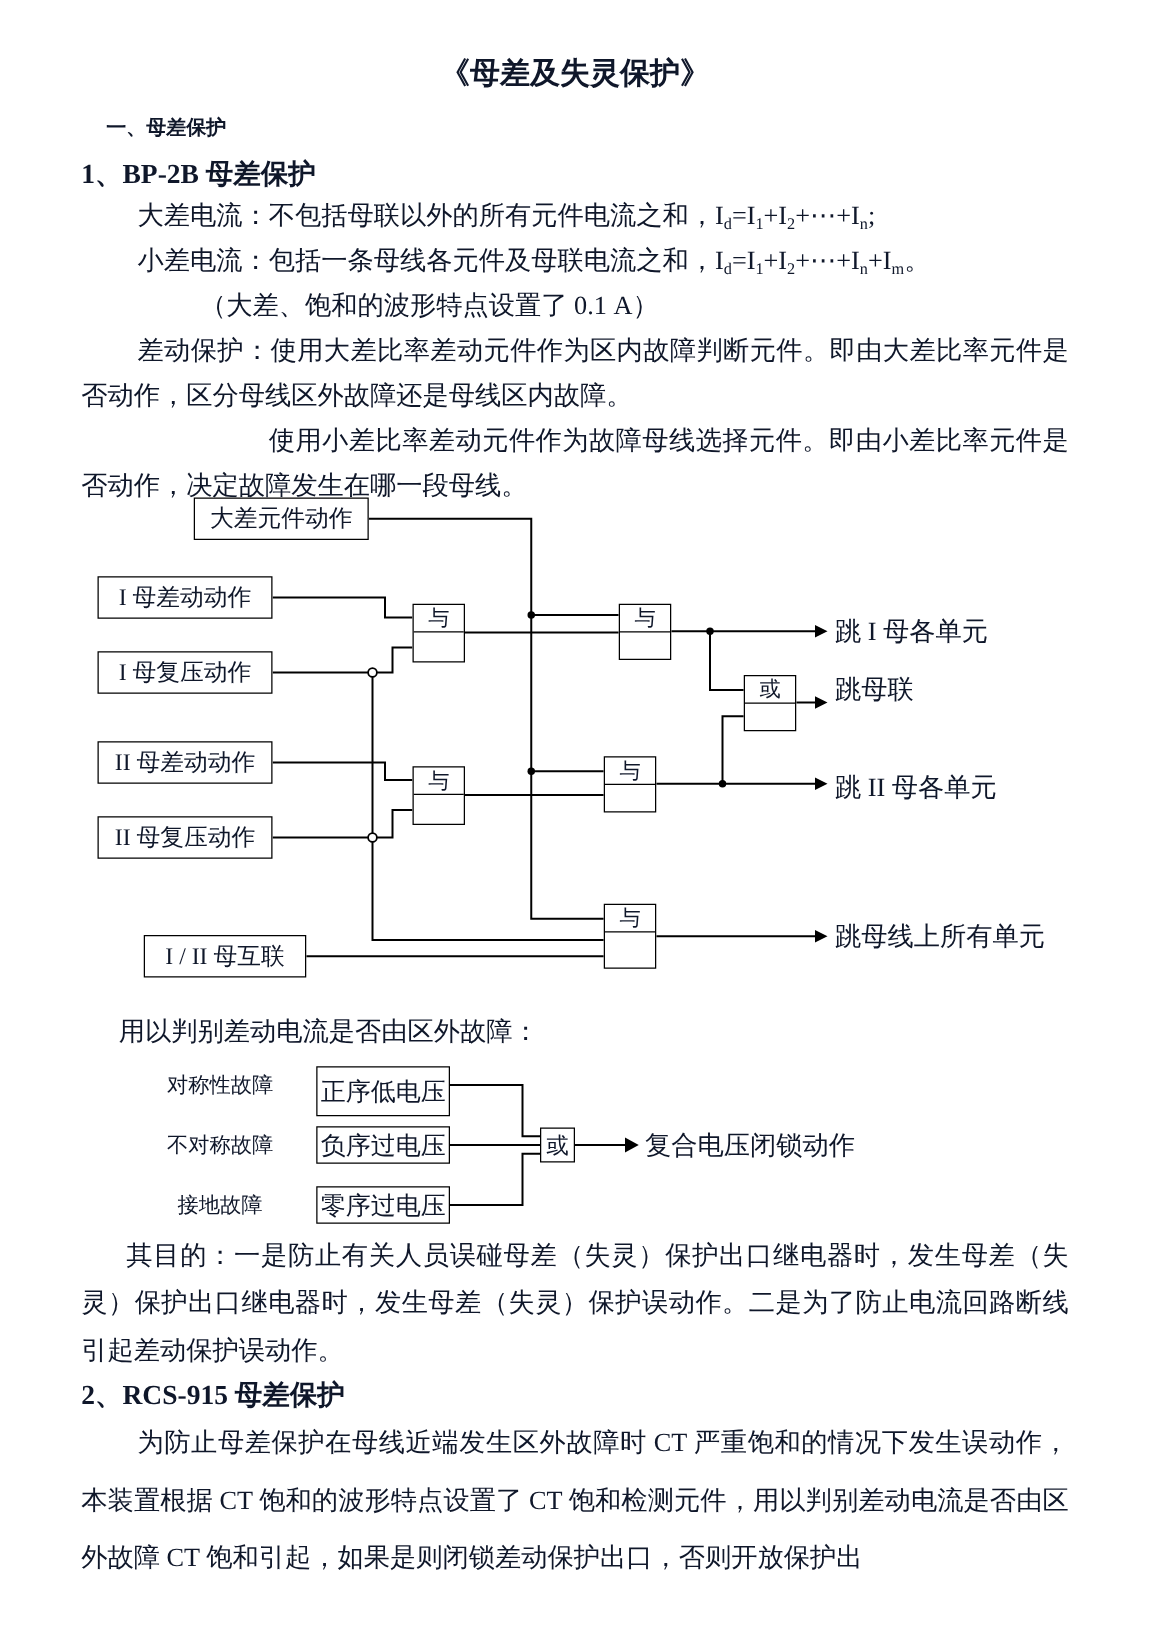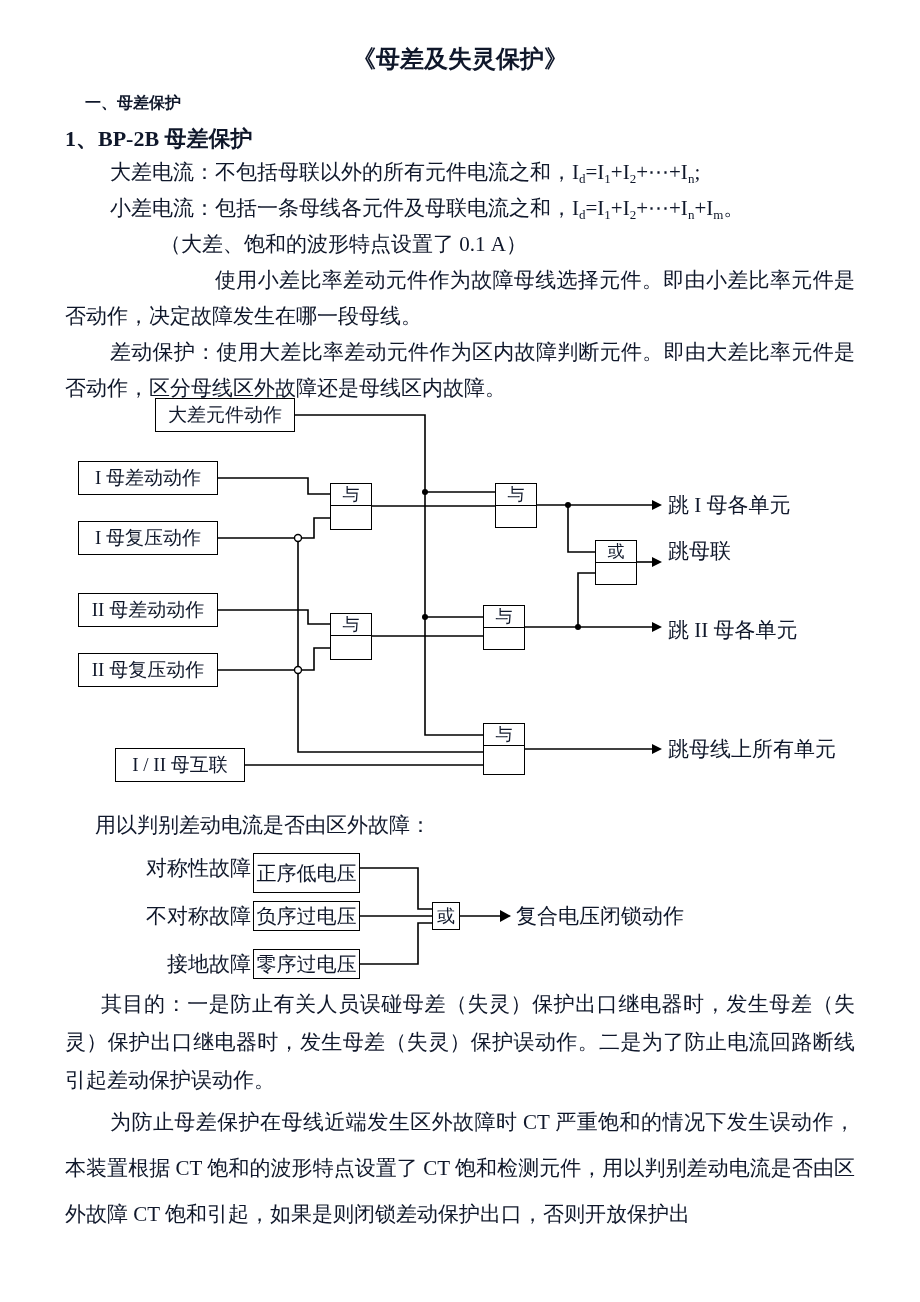--- a/index.html
+++ b/index.html
@@ -35,36 +35,36 @@
   .gate { position:absolute; border:1.5px solid #000; background:#fff; }
   .gate-label {
     display:block; width:100%; text-align:center; font-size:17px;
     line-height:20px; padding-top:1px; border-bottom:1.5px solid #000;
   }
   .orbox {
     position:absolute; border:1.5px solid #000; background:#fff;
     display:flex; align-items:center; justify-content:center; font-size:18px;
   }
   .dlabel { position:absolute; transform:translateY(-50%); font-size:21px; white-space:nowrap; }
-  .rlabel { position:absolute; width:150px; text-align:right; transform:translateY(-50%); font-size:21px; white-space:nowrap; }
+  .rlabel { position:absolute; width:150px; text-align:center; transform:translateY(-50%); font-size:17px; white-space:nowrap; }
 </style>
 </head>
 <body>
 
 <div class="page">
 
   <h1 class="doc-title">《母差及失灵保护》</h1>
   <h2 class="h-sec">一、母差保护</h2>
   <h3 class="h-sub">1、BP-2B 母差保护</h3>
 
   <p class="body ind-45"><span>大差电流：不包括母联以外的所有元件电流之和，I</span><sub>d</sub><span>=I</span><sub>1</sub><span>+I</span><sub>2</sub><span>+⋯+I</span><sub>n</sub><span>;</span></p>
   <p class="body ind-45"><span>小差电流：包括一条母线各元件及母联电流之和，I</span><sub>d</sub><span>=I</span><sub>1</sub><span>+I</span><sub>2</sub><span>+⋯+I</span><sub>n</sub><span>+I</span><sub>m</sub><span>。</span></p>
   <p class="body ind-95">（大差、饱和的波形特点设置了 0.1 A）</p>
+  <p class="body just ind-45">差动保护：使用大差比率差动元件作为区内故障判断元件。即由大差比率元件是否动作，区分母线区外故障还是母线区内故障。</p>
   <p class="body just ind-150">使用小差比率差动元件作为故障母线选择元件。即由小差比率元件是否动作，决定故障发生在哪一段母线。</p>
-  <p class="body just ind-45">差动保护：使用大差比率差动元件作为区内故障判断元件。即由大差比率元件是否动作，区分母线区外故障还是母线区内故障。</p>
 
   <div class="diagram1">
     <svg class="wires" width="920" height="395" viewBox="0 0 920 395">
       <g stroke="#000" stroke-width="1.6" fill="none">
         <polyline points="295,17 425,17 425,337 483,337"></polyline>
         <polyline points="425,94 495,94"></polyline>
         <polyline points="425,219 483,219"></polyline>
         <polyline points="218,80 308,80 308,96 330,96"></polyline>
         <polyline points="218,140 314,140 314,120 330,120"></polyline>
         <polyline points="298,140 298,354 483,354"></polyline>
@@ -151,16 +151,17 @@
     <div class="dbox" style="left:253px;top:58px;width:107px;height:30px;font-size:20px">负序过电压</div>
     <div class="dbox" style="left:253px;top:106px;width:107px;height:30px;font-size:20px">零序过电压</div>
 
     <div class="orbox" style="left:432px;top:59px;width:28px;height:28px">或</div>
 
     <div class="dlabel" style="left:516px;top:73px">复合电压闭锁动作</div>
   </div>
 
   <p class="body just purpose ind-36">其目的：一是防止有关人员误碰母差（失灵）保护出口继电器时，发生母差（失灵）保护出口继电器时，发生母差（失灵）保护误动作。二是为了防止电流回路断线引起差动保护误动作。</p>
 
+  <h3 class="h-sub2">2、RCS-915 母差保护</h3>
 
   <p class="body just rcs ind-45">为防止母差保护在母线近端发生区外故障时 CT 严重饱和的情况下发生误动作，本装置根据 CT 饱和的波形特点设置了 CT 饱和检测元件，用以判别差动电流是否由区外故障 CT 饱和引起，如果是则闭锁差动保护出口，否则开放保护出</p>
 
 </div>
 
 </body></html>

